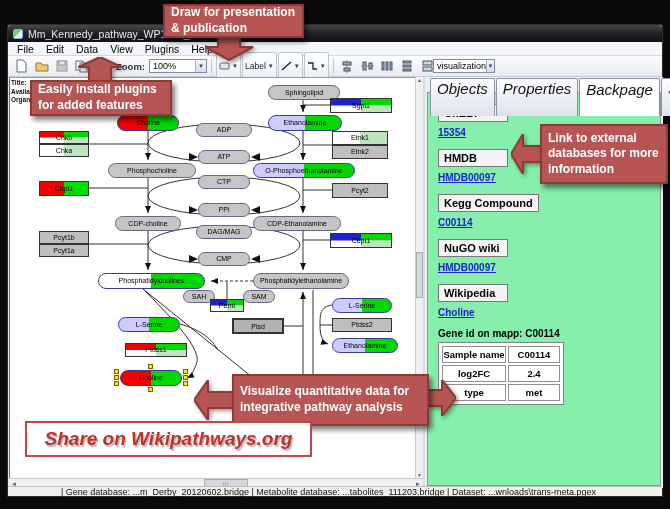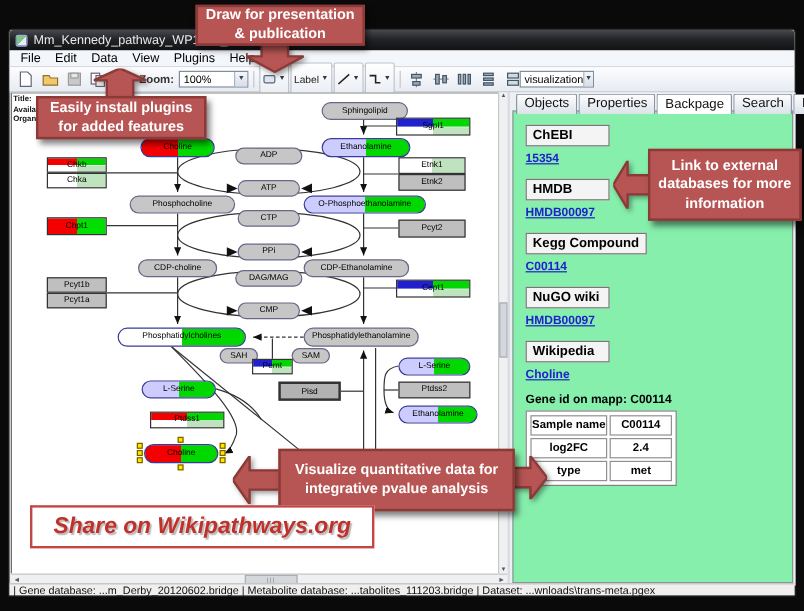--- a/index.html
+++ b/index.html
@@ -48,38 +48,38 @@
   .vthumb{position:absolute;left:0;top:175px;width:7px;height:46px;background:#d4d7dc;border:1px solid #a9adb4;}
   .sarr{position:absolute;font-size:5px;color:#556;left:1px;}
   .hscroll{position:absolute;left:1px;top:453px;width:414px;height:10px;background:#eef0f2;border-top:1px solid #c9c9c9;display:flex;align-items:center;}
   .harrL,.harrR{width:10px;font-size:6px;color:#556;text-align:center;}
   .htrack{flex:1;position:relative;height:100%;}
   .hthumb{position:absolute;left:185px;top:0;width:44px;height:9px;background:#d4d7dc;border:1px solid #a9adb4;display:flex;align-items:center;justify-content:center;font-size:5px;color:#778;letter-spacing:1px;}
   
   .splitter{position:absolute;left:415px;top:52px;width:2px;height:411px;background:#d9dce1;}
   .sidepanel{position:absolute;left:417px;top:52px;width:238px;height:411px;background:#edeff2;}
   .tabs{position:absolute;top:1px;left:5px;display:flex;gap:1px;z-index:2;}
-  .tab{font-size:11px;color:#111;padding:1px 6px 2px;border:1px solid #8b93a2;border-bottom:none;background:linear-gradient(#fcfdfe,#dde2ea);border-radius:2px 2px 0 0;}
+  .tab{font-size:15px;color:#111;padding:1px 6px 18px;border:1px solid #8b93a2;border-bottom:none;background:linear-gradient(#fcfdfe,#dde2ea);border-radius:2px 2px 0 0;font-style:italic;}
   .tab.active{background:#fff;padding-top:2px;}
   .content{position:absolute;left:2px;right:2px;top:15px;bottom:2px;background:#86efac;border:1px solid #8f949c;padding:10px 0 0 10px;overflow:hidden;}
   .sect{margin-bottom:10px;}
   .shead{display:inline-block;min-width:70px;border:1px solid #777;background:#f4f4f4;font-weight:bold;font-size:11px;color:#000;padding:2px 5px;margin-bottom:5px;}
   .slink{display:block;color:#2121cc;font-size:10px;font-weight:bold;text-decoration:underline;cursor:pointer;width:fit-content;}
   .sval{display:block;color:#111;font-size:10px;font-weight:bold;}
   .exp-head{font-size:11px;font-weight:bold;color:#000;margin:4px 0 10px;}
   .exp-sub{font-size:10px;font-weight:bold;color:#000;margin-bottom:3px;}
   .etable{display:inline-block;border:1px solid #808080;padding:2px;background:#fff;}
   .trow{display:flex;}
   .tcell{display:block;border:1px solid #909090;margin:1px;font-size:9.5px;font-weight:bold;color:#000;text-align:center;padding:2px 0;}
   .c0{width:64px;}.c1{width:52px;}
   
   .statusbar{position:absolute;left:0;right:0;bottom:0;height:10px;background:#f0efee;border-top:1px solid #bdbdbd;display:flex;align-items:center;}
-  .status{font-size:9px;color:#111;white-space:nowrap;padding-left:3px;}
-  
-  .callout{position:absolute;background:#b65553;border:2px solid #8c3a38;color:#fff;font-weight:bold;font-size:12px;text-align:center;display:flex;align-items:center;justify-content:center;padding:3px 6px;box-shadow:3px 4px 5px rgba(0,0,0,.5);z-index:50;line-height:1.3;}
+  .status{font-size:9px;color:#111;white-space:nowrap;padding-left:13px;margin-left:40px;}
+  
+  .callout{position:absolute;background:#b65553;border:2px solid #8c3a38;color:#fff;font-weight:bold;font-size:12px;text-align:left;display:flex;align-items:center;justify-content:center;padding:3px 6px;box-shadow:3px 4px 5px rgba(0,0,0,.5);z-index:50;line-height:1.3;}
   .cararrow{position:absolute;z-index:49;filter:drop-shadow(2px 2px 2px rgba(0,0,0,.4));}
   .share{position:absolute;left:25px;top:421px;width:287px;height:36px;background:#fff;border:2px solid #c34646;z-index:50;display:flex;align-items:center;justify-content:center;font-size:19px;font-weight:bold;font-style:italic;color:#c0312c;text-shadow:1.5px 1.5px 1px #b9b9b9;}
   svg{display:block;}
 </style>
 </head>
 <body>
 
 <div class="stage">
 
   <div class="win">
@@ -362,21 +362,21 @@
   <div class="callout" style="left:30px;top:80px;width:142px;height:36px;">Easily install plugins for added features</div>
   <svg class="cararrow" style="left:78px;top:57px;" width="44" height="25">
     <polygon points="11,25 11,10 0,10 22,0 44,10 33,10 33,25" fill="#b65553" stroke="#8c3a38" stroke-width="2"></polygon>
   </svg>
 
   <div class="callout" style="left:540px;top:124px;width:128px;height:60px;">Link to external databases for more information</div>
   <svg class="cararrow" style="left:511px;top:134px;" width="30" height="40">
     <polygon points="30,12 12,12 12,0 0,20 12,40 12,28 30,28" fill="#b65553" stroke="#8c3a38" stroke-width="2"></polygon>
   </svg>
 
-  <div class="callout" style="left:232px;top:374px;width:197px;height:52px;">Visualize quantitative data for integrative pvalue analysis</div>
+  <div class="callout" style="left:232px;top:374px;width:197px;height:52px;">Visualize quantitative data for integrative pathway analysis</div>
   <svg class="cararrow" style="left:194px;top:380px;" width="39" height="40">
     <polygon points="39,12 14,12 14,0 0,20 14,40 14,28 39,28" fill="#b65553" stroke="#8c3a38" stroke-width="2"></polygon>
   </svg>
   <svg class="cararrow" style="left:428px;top:380px;" width="28" height="36">
     <polygon points="0,10 14,10 14,0 28,18 14,36 14,26 0,26" fill="#b65553" stroke="#8c3a38" stroke-width="2"></polygon>
   </svg>
 
   <div class="share">Share on Wikipathways.org</div>
 </div>
 

